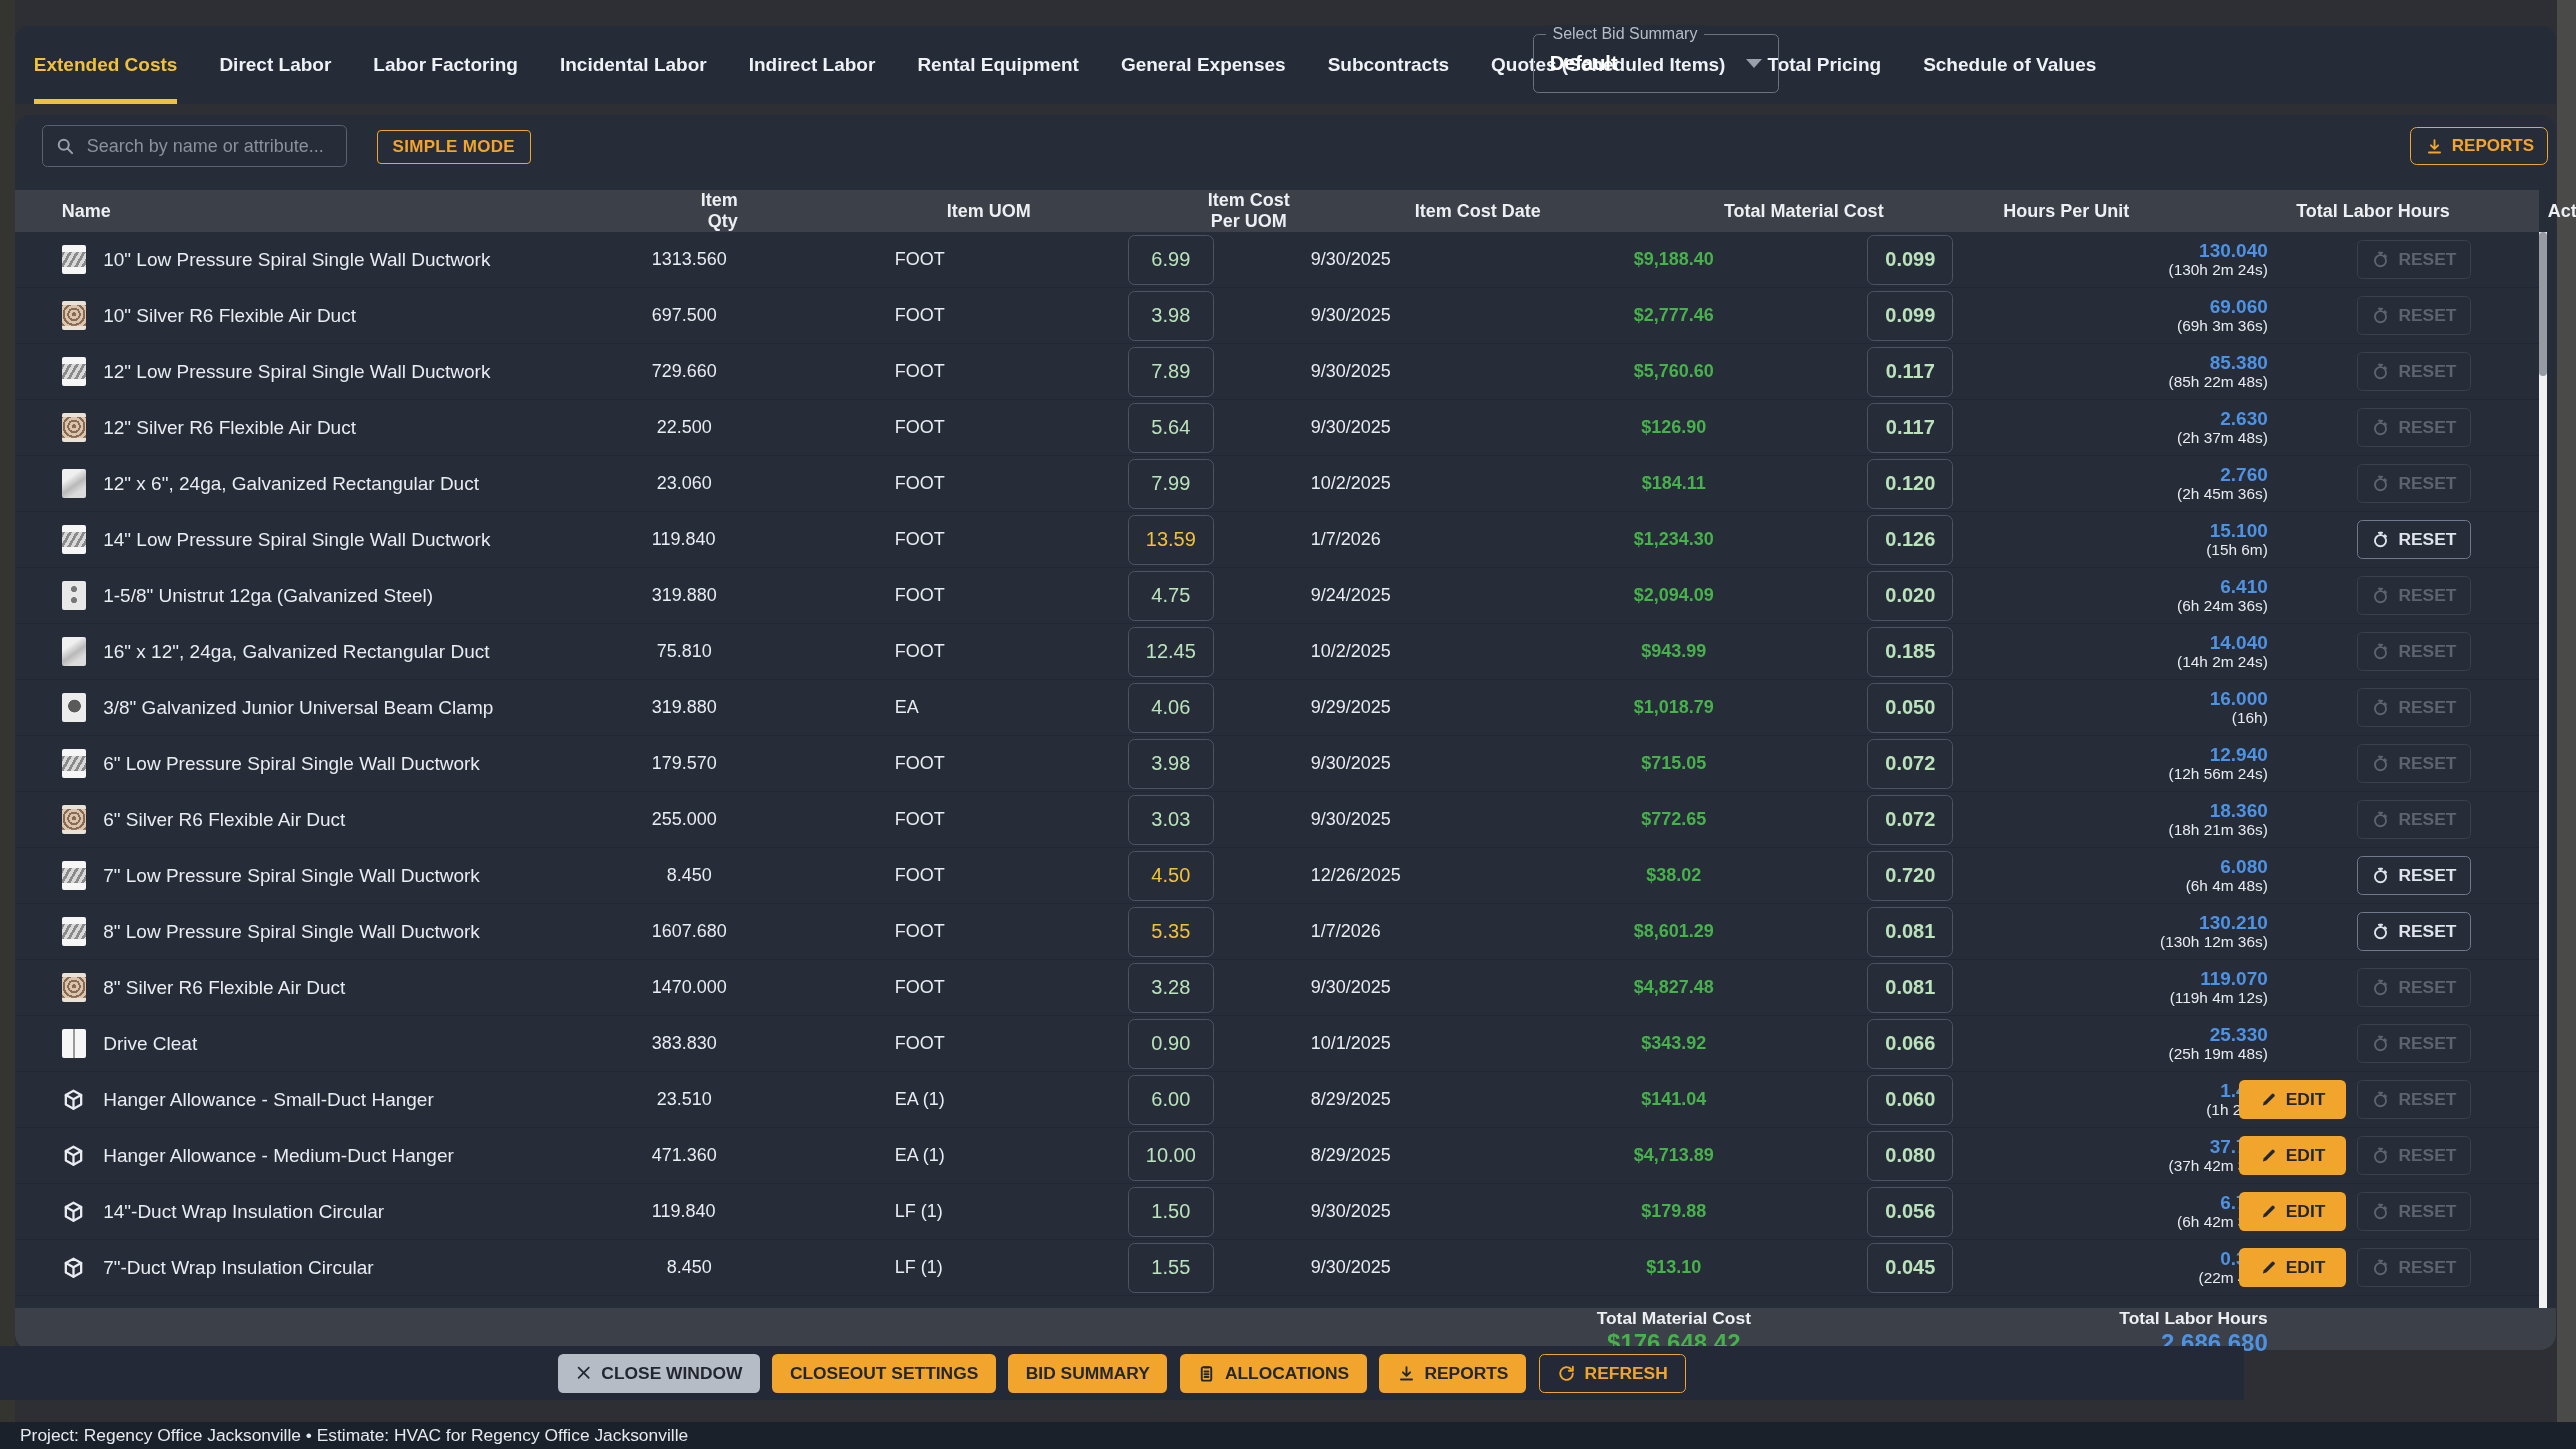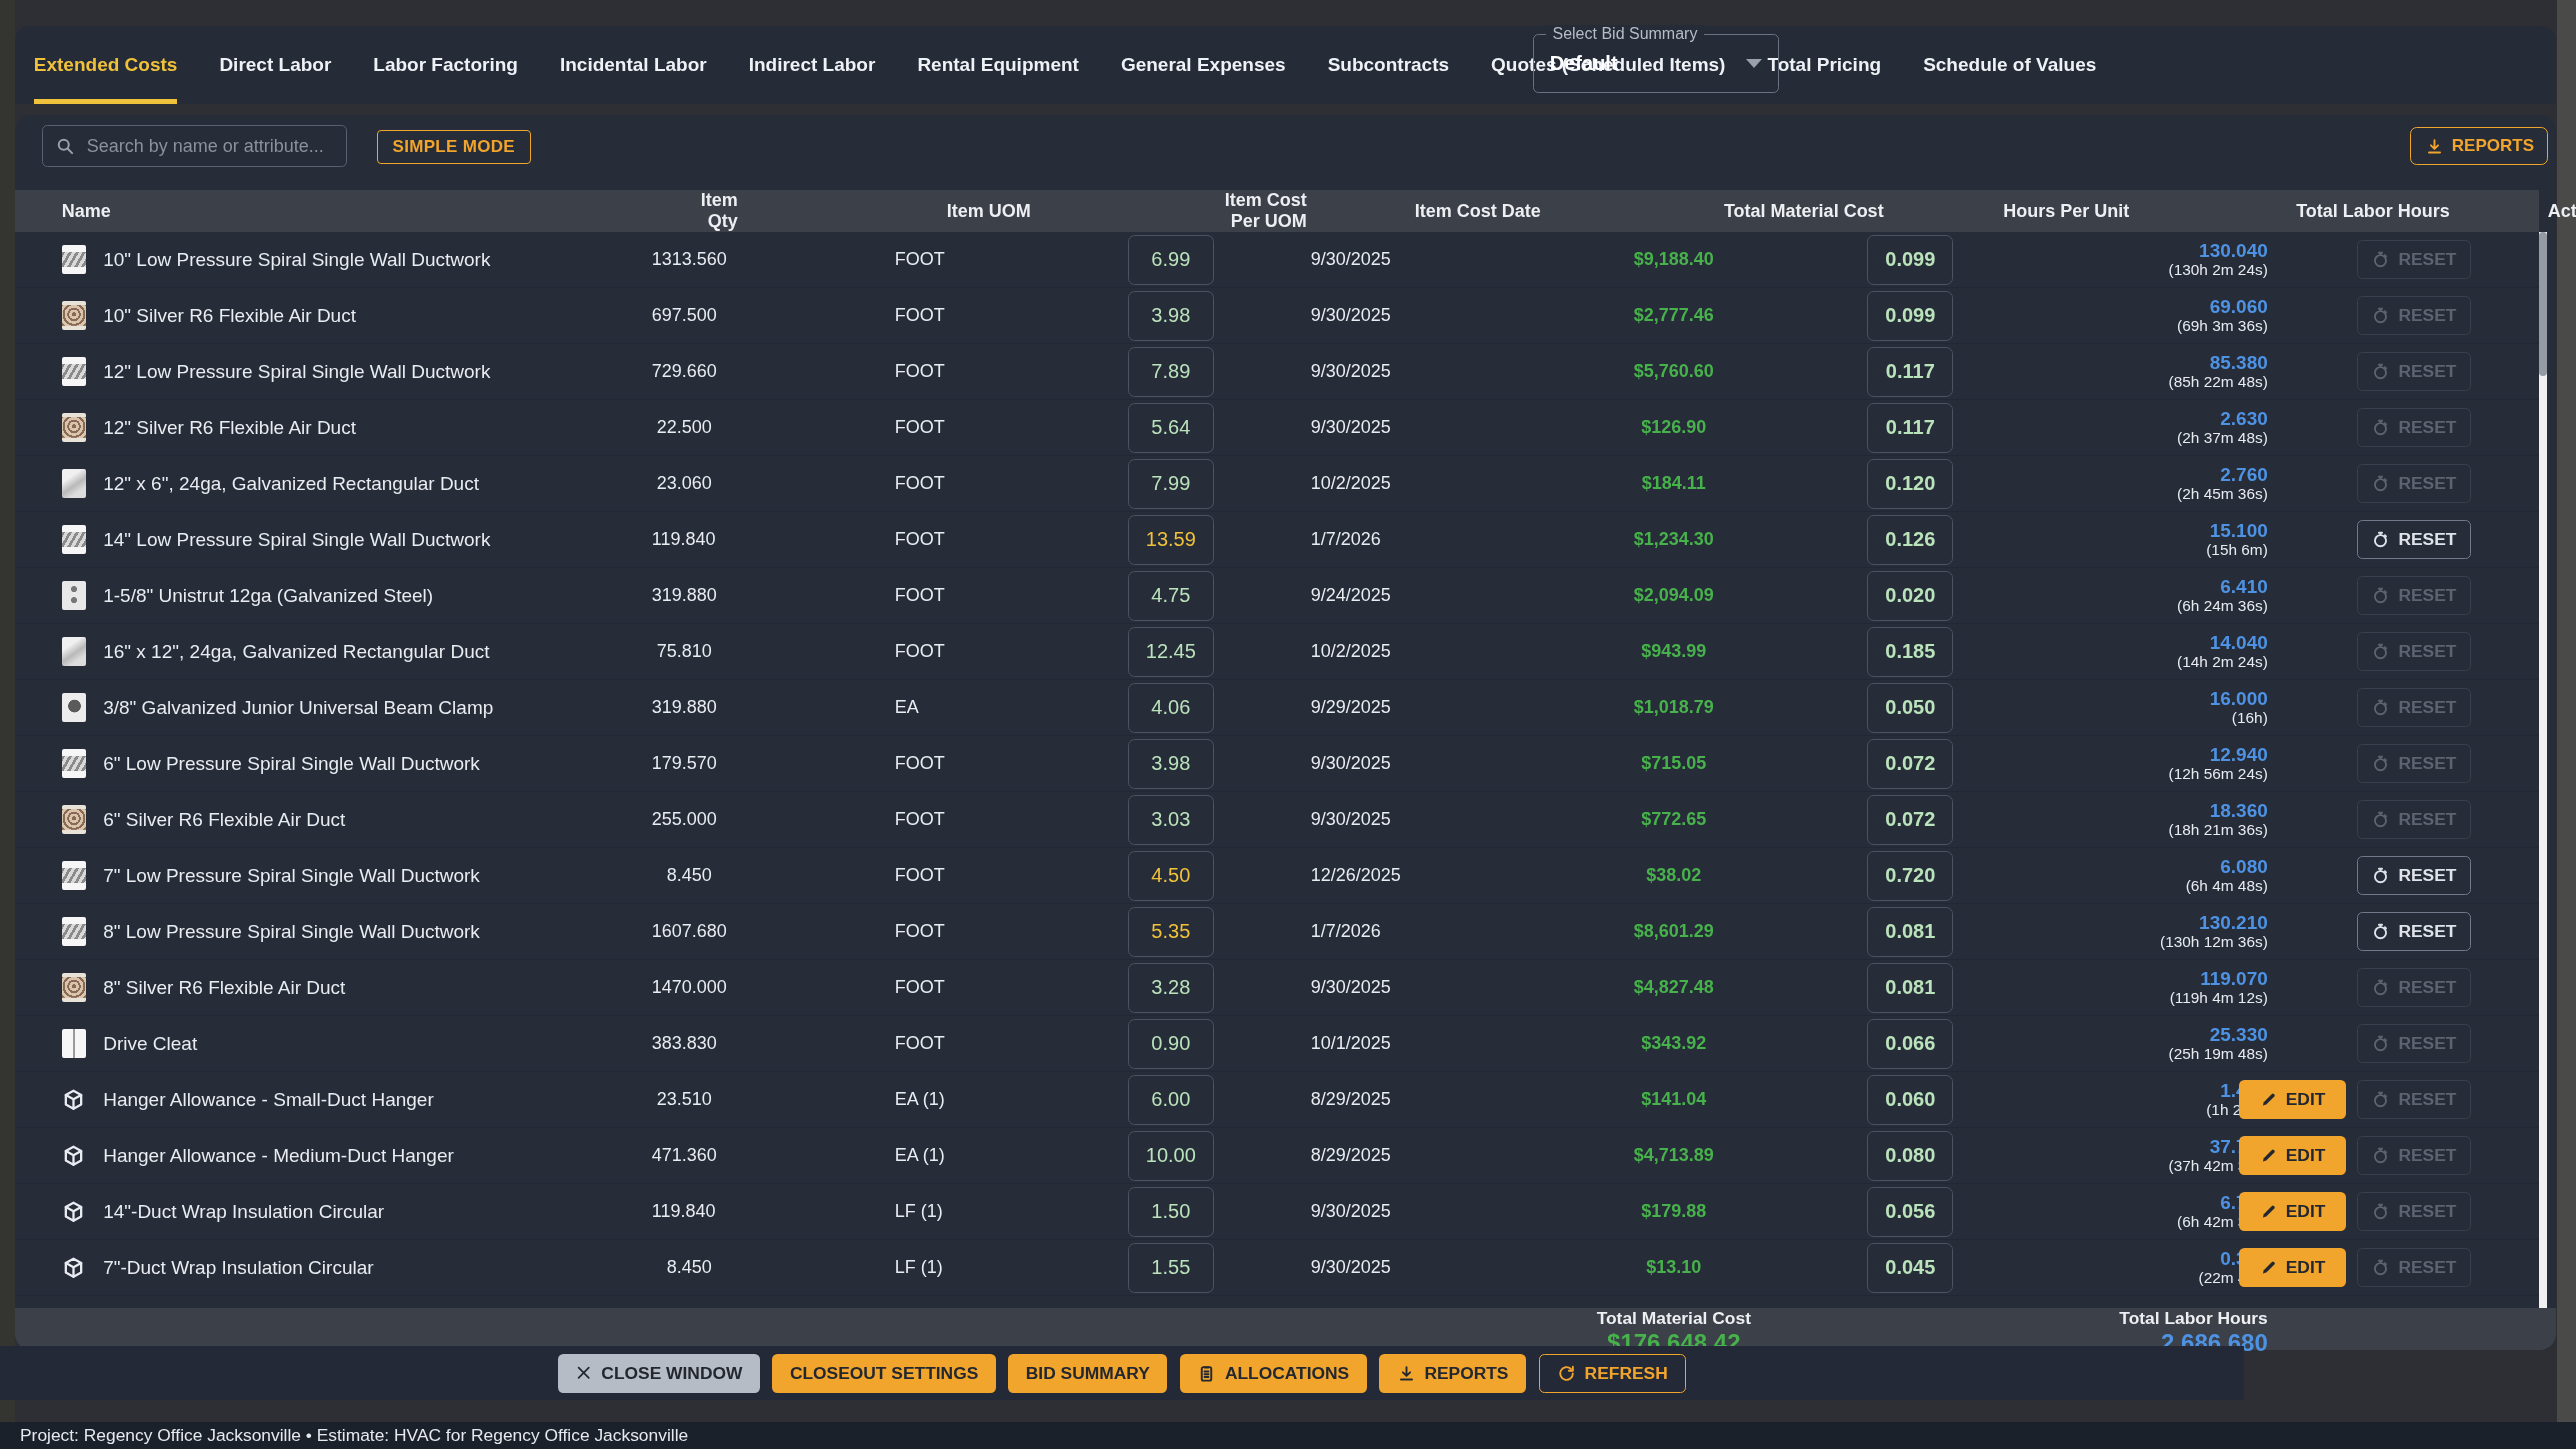--- a/index.html
+++ b/index.html
@@ -48,21 +48,21 @@
 
   
   .table{position:absolute;left:0;top:75px;width:2524px;bottom:0;}
   .grid{display:grid;grid-template-columns:637px 134px 255px 188px 235px 362px 221px 268px 223px;
     align-items:center;}
   .thead{height:42px;background:var(--band);color:#edeff2;font-weight:700;font-size:18px;gap:26px;}
   .c-name{padding-left:47px;display:flex;align-items:center;gap:17.4px;}
   .c-qty{text-align:right;padding-right:74px;}
   .c-uom{padding-left:109px;}
   .c-cost{display:flex;justify-content:center;padding-left:72px;}
-  .c-cost-h{text-align:right;padding-left:72px;}
+  .c-cost-h{text-align:center;padding-left:72px;}
   .c-date{padding-left:82px;}
   .c-mat{text-align:center;padding-left:58px;}
   .c-hpu{display:flex;justify-content:center;padding-right:52px;font-weight:bold;}
   .c-hpu-h{text-align:center;padding-right:52px;}
   .c-hours{text-align:right;padding-right:47px;}
   .c-actions{display:flex;justify-content:flex-end;align-items:center;gap:10.7px;padding-right:67px;}
   .tbody{position:absolute;top:42px;left:0;right:0;bottom:42px;overflow:hidden;}
   .trow{height:56px;border-bottom:1.3px solid #212734;color:var(--ink);font-size:18px;}
   .rname{font-size:19px;}
   .thumb{width:24px;height:29.5px;border-radius:2px;flex:0 0 24px;background:#f4f4f4;}

